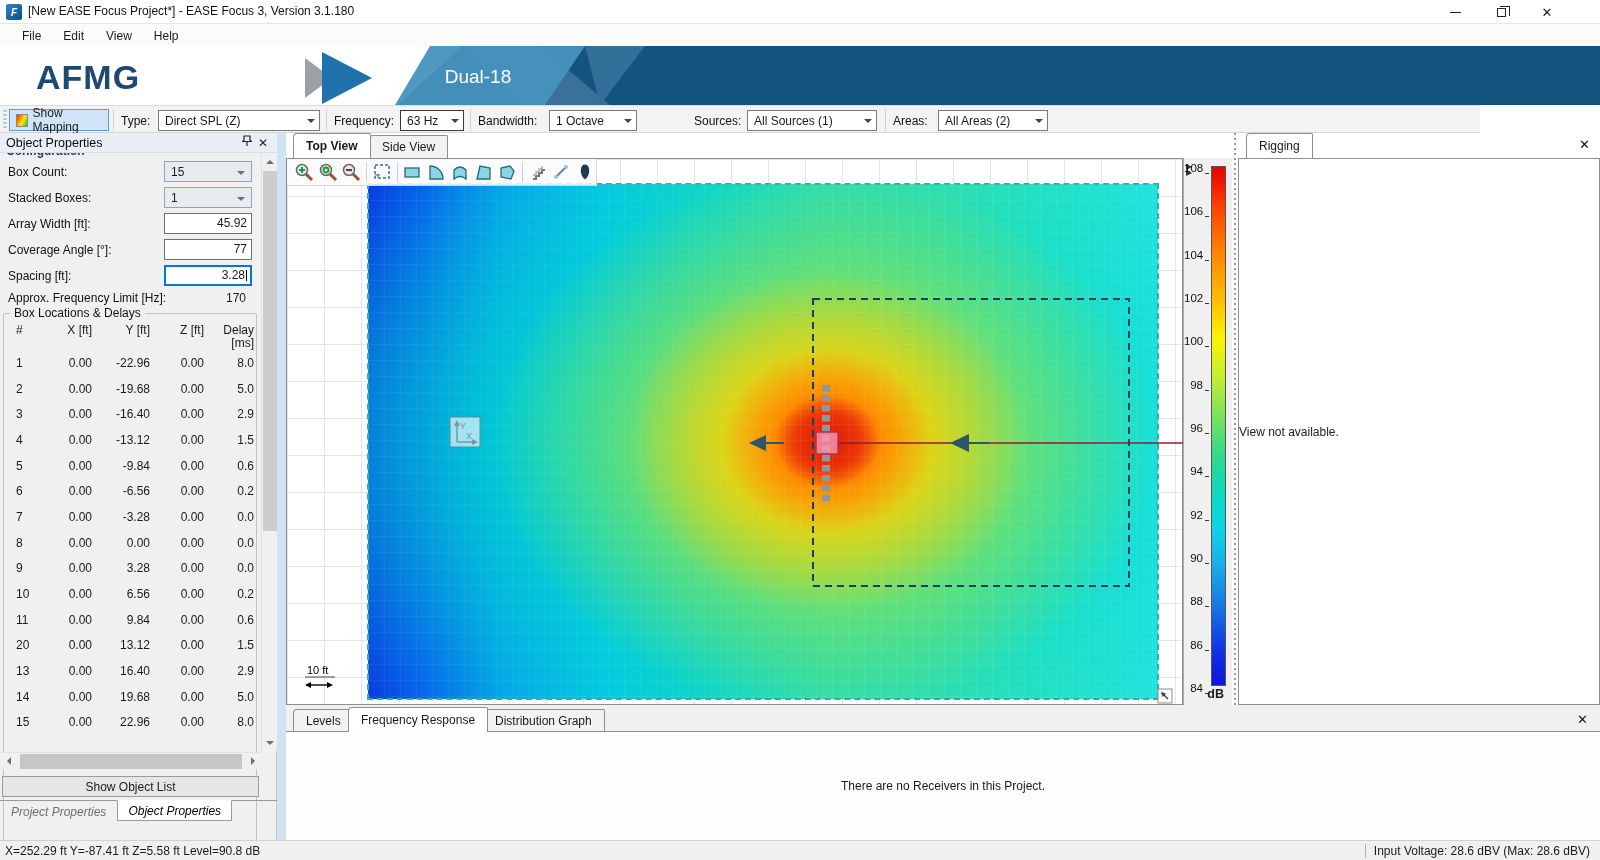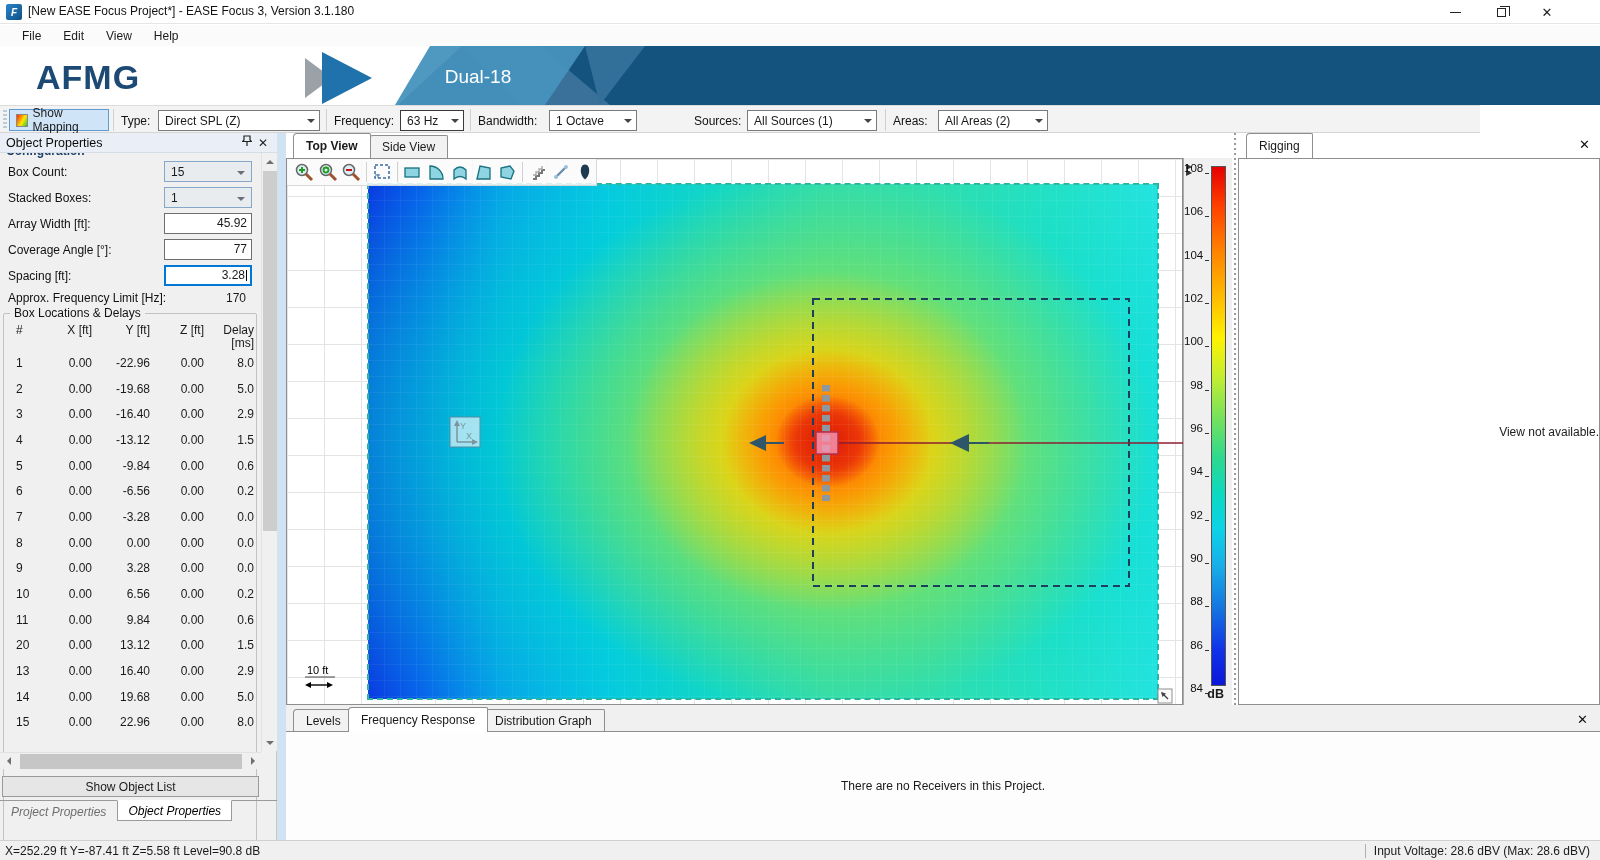--- a/index.html
+++ b/index.html
@@ -123,21 +123,21 @@
   .cb-tick { width:4px; height:1px; background:#333; margin-left:2px; }
   #cb-unit { position:absolute; right:8px; bottom:4px; font-weight:bold; font-size:12.5px;margin-top:7px; }
 
   #right-splitter { left:1232px; top:133px; width:6px; height:707px;
     background:repeating-linear-gradient(180deg,#9a9a9a 0 2px, transparent 2px 5px); background-size:2px 100%; background-position:2px 0; background-repeat:no-repeat; }
 
   
   #rigging-tabs { left:1238px; top:133px; width:362px; height:25px; }
   #tab-rigging { left:8px; }
   #rigging-close { position:absolute; right:10px; top:4px; font-size:13px; color:#111; }
-  #rigging-body { left:1238px; top:158px; width:362px; height:547px; background:#fff; border:1px solid #8e8e8e; display:flex; align-items:center; justify-content:flex-end; color:#222; }
+  #rigging-body { left:1238px; top:158px; width:362px; height:547px; background:#fff; border:1px solid #8e8e8e; display:flex; align-items:center; justify-content:flex-start; color:#222; }
 
   
   #bottom-panel { left:286px; top:705px; width:1314px; height:135px; background:#f0f0f0; }
   #bottom-tabs { position:absolute; left:0; top:2px; width:100%; height:24px; }
   #tab-levels { left:7px; } #tab-freq { left:62px; } #tab-dist { left:196px; }
   #bottom-close { position:absolute; right:12px; top:5px; font-size:13px; color:#111; }
   #bottom-body { position:absolute; left:0; top:26px; width:1314px; height:109px; background:#fdfdfd; border-top:1px solid #8e8e8e; display:flex; align-items:center; justify-content:center; }
 
   
   #status-bar { left:0; top:840px; width:1600px; height:20px; background:#f0f0f0; border-top:1px solid #d0d0d0; display:flex; align-items:center; }

